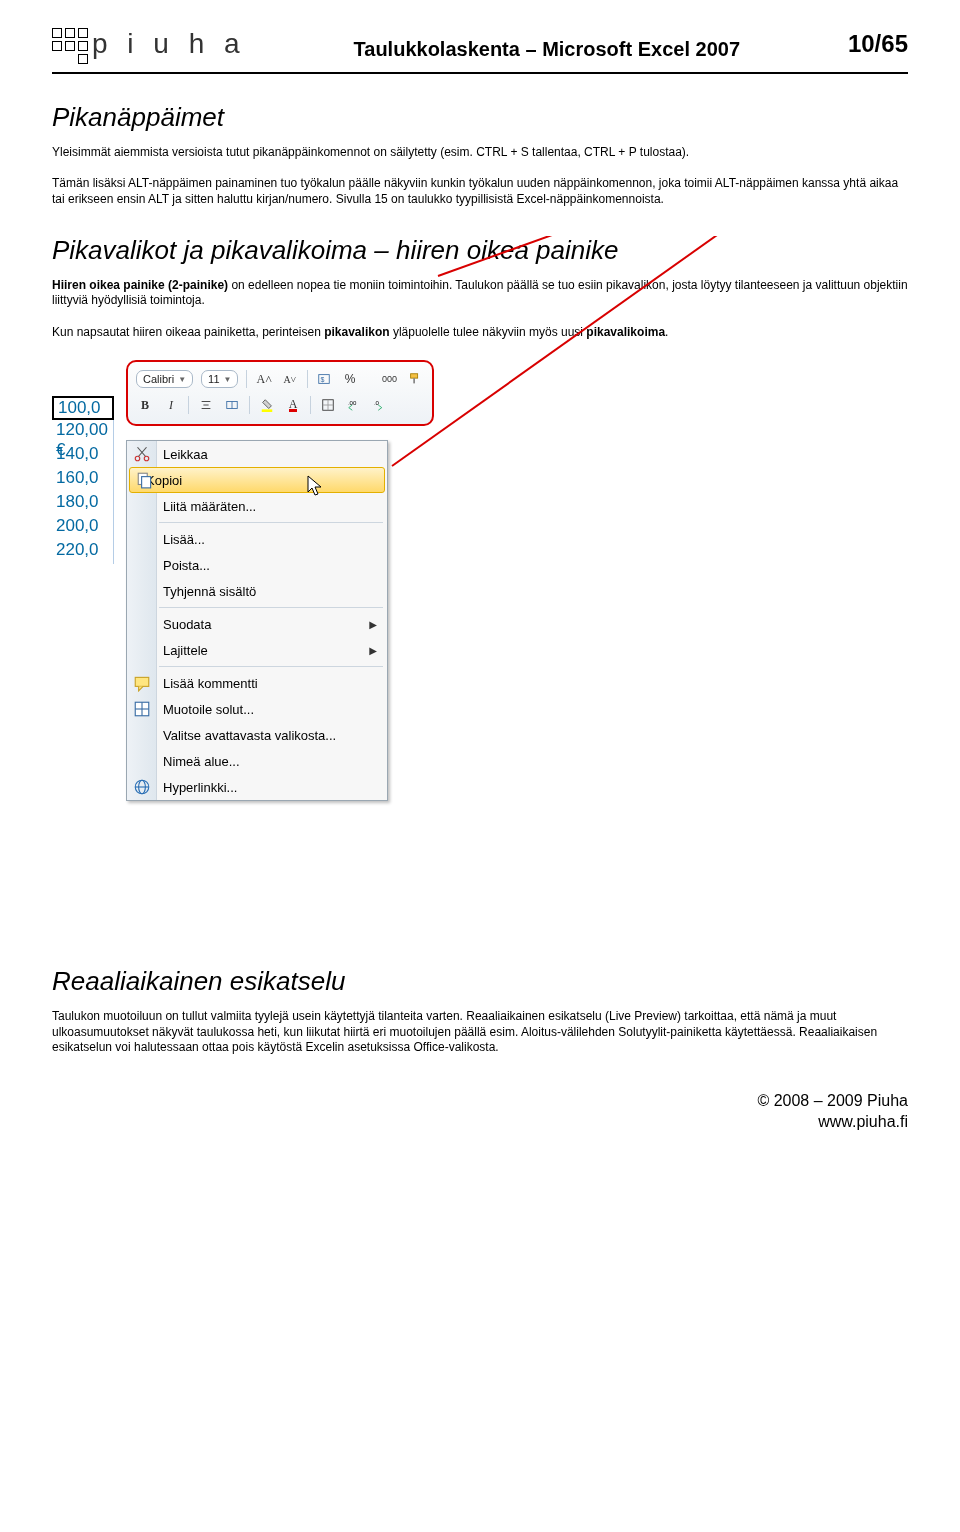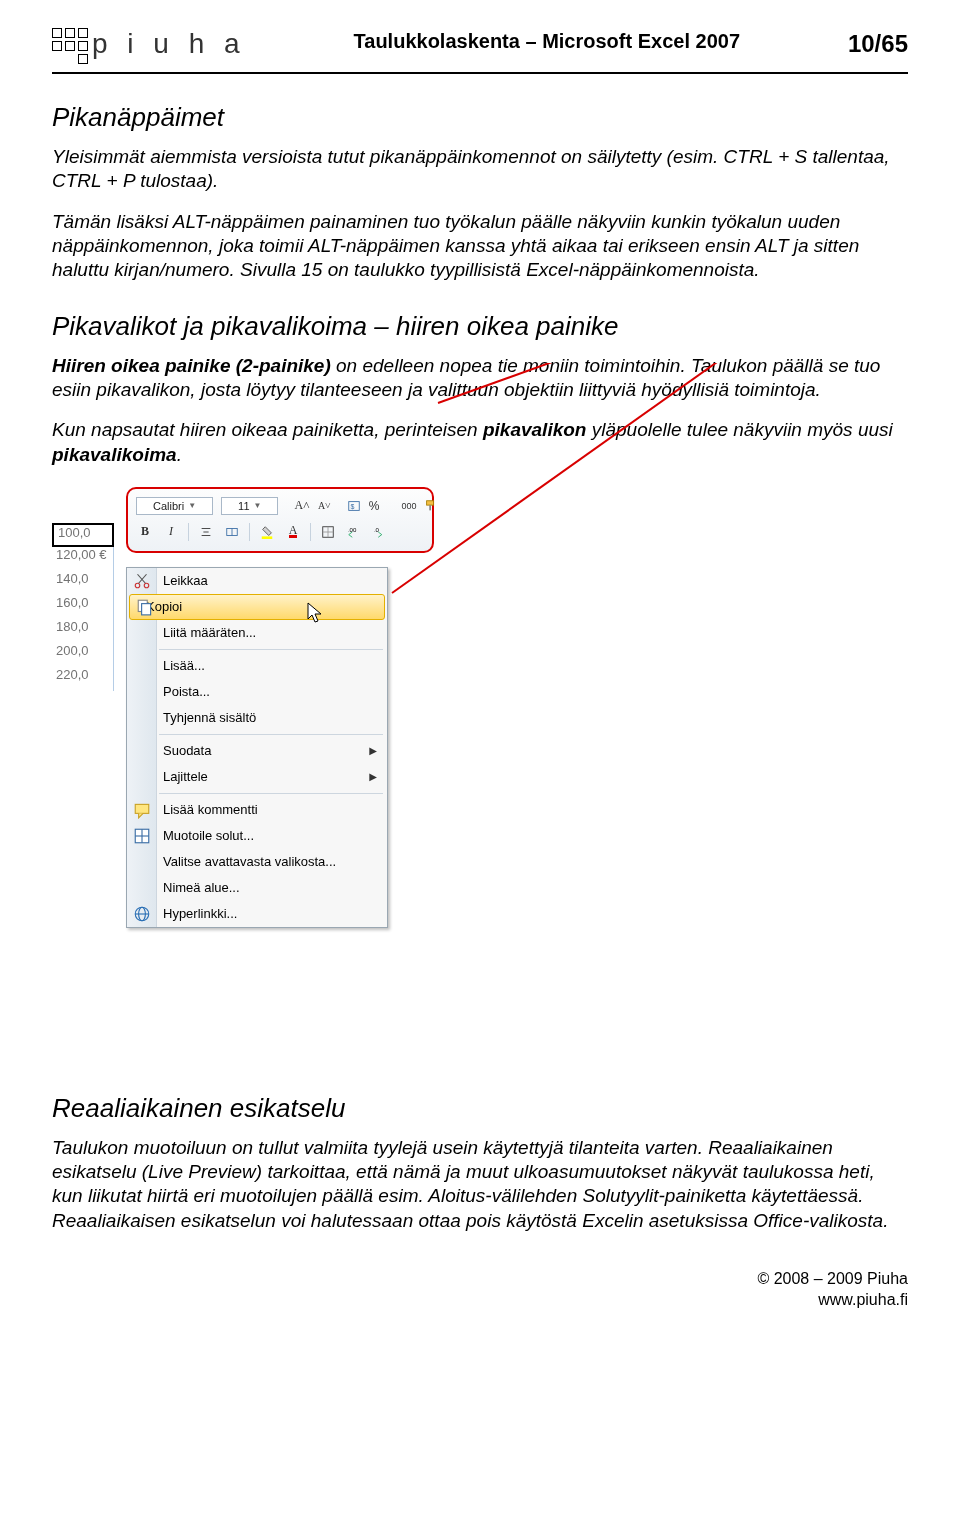--- a/index.html
+++ b/index.html
@@ -9,42 +9,42 @@
     background: #fff;
     width: 960px;
     color: #000;
   }
   .page { padding: 28px 52px 40px 52px; }
   .header { display: flex; align-items: flex-start; justify-content: space-between; margin-bottom: 8px; }
   .header-left { display: flex; align-items: flex-start; }
   .logo-grid { display: grid; grid-template-columns: repeat(3, 10px); grid-auto-rows: 10px; gap: 3px; width: 40px; }
   .logo-sq { width: 10px; height: 10px; border: 1px solid #000; }
   .logo-text { font-family: Verdana, Geneva, sans-serif; letter-spacing: 6px; font-size: 28px; color: #333; font-weight: 400; }
-  .header-title { font-weight: 700; font-size: 20px; margin-top: 2px; }
+  .header-title { font-weight: 700; font-size: 20px; margin-top: 10px; }
   .page-num { font-weight: 700; font-size: 24px; margin-top: 2px; }
   .hr { border: none; border-top: 2px solid #000; margin: 8px 0 28px 0; }
   h2.sect { font-size: 26px; font-style: italic; font-weight: 400; margin: 28px 0 12px 0; }
-  p { font-size: 19px; line-height: 1.28; margin: 0 0 16px 0; font-style: italic; }
+  p { font-size: 12px; line-height: 1.28; margin: 0 0 16px 0; }
   strong { font-weight: 700; }
 
   .screenshot-wrap { position: relative; width: 440px; height: 580px; margin: 10px 0 30px 0; }
   .lines-svg { position: absolute; left: 0; top: -120px; width: 860px; height: 720px; pointer-events: none; }
 
   .rowhead { position: absolute; left: 0; top: 40px; width: 62px; }
-  .rowhead div { height: 24px; font-size: 13px; color: #737373; padding-left: 4px; border-right: 1px solid #b5cde6; }
+  .rowhead div { height: 24px; font-size: 17px; color: #0369a1; padding-left: 4px; border-right: 1px solid #b5cde6; }
   .rowhead .sel { border: 2px solid #000; font-weight: 400; }
 
   .mini-toolbar {
     position: absolute; left: 74px; top: 4px; width: 308px; height: 66px;
     border: 2px solid #d80000; border-radius: 10px;
     background: linear-gradient(#fdfdfd,#eef2f6);
     padding: 4px 8px; font-size: 12px; color: #222;
   }
   .mt-row { display: flex; align-items: center; gap: 8px; height: 26px; }
-  .mt-font { border: 1px solid #a9b8c8; border-radius: 0; padding: 0 16px; height: 18px; display: flex; align-items: center; gap: 4px; background: #fff; font-size: 11px; }
+  .mt-font { border: 1px solid #a9b8c8; border-radius: 7px; padding: 0 6px; height: 18px; display: flex; align-items: center; gap: 4px; background: #fff; font-size: 11px; }
   .mt-sep { width: 1px; height: 18px; background: #c6d2de; }
   .mt-ic { width: 18px; height: 18px; display: inline-flex; align-items: center; justify-content: center; font-size: 12px; color: #333; }
   .mt-ic svg { width: 14px; height: 14px; }
 
   .context-menu {
     position: absolute; left: 74px; top: 84px; width: 262px;
     border: 1px solid #9aa7b2; background: #f7f7f7;
     box-shadow: 2px 2px 3px rgba(0,0,0,.25);
     font-size: 13px;
   }

